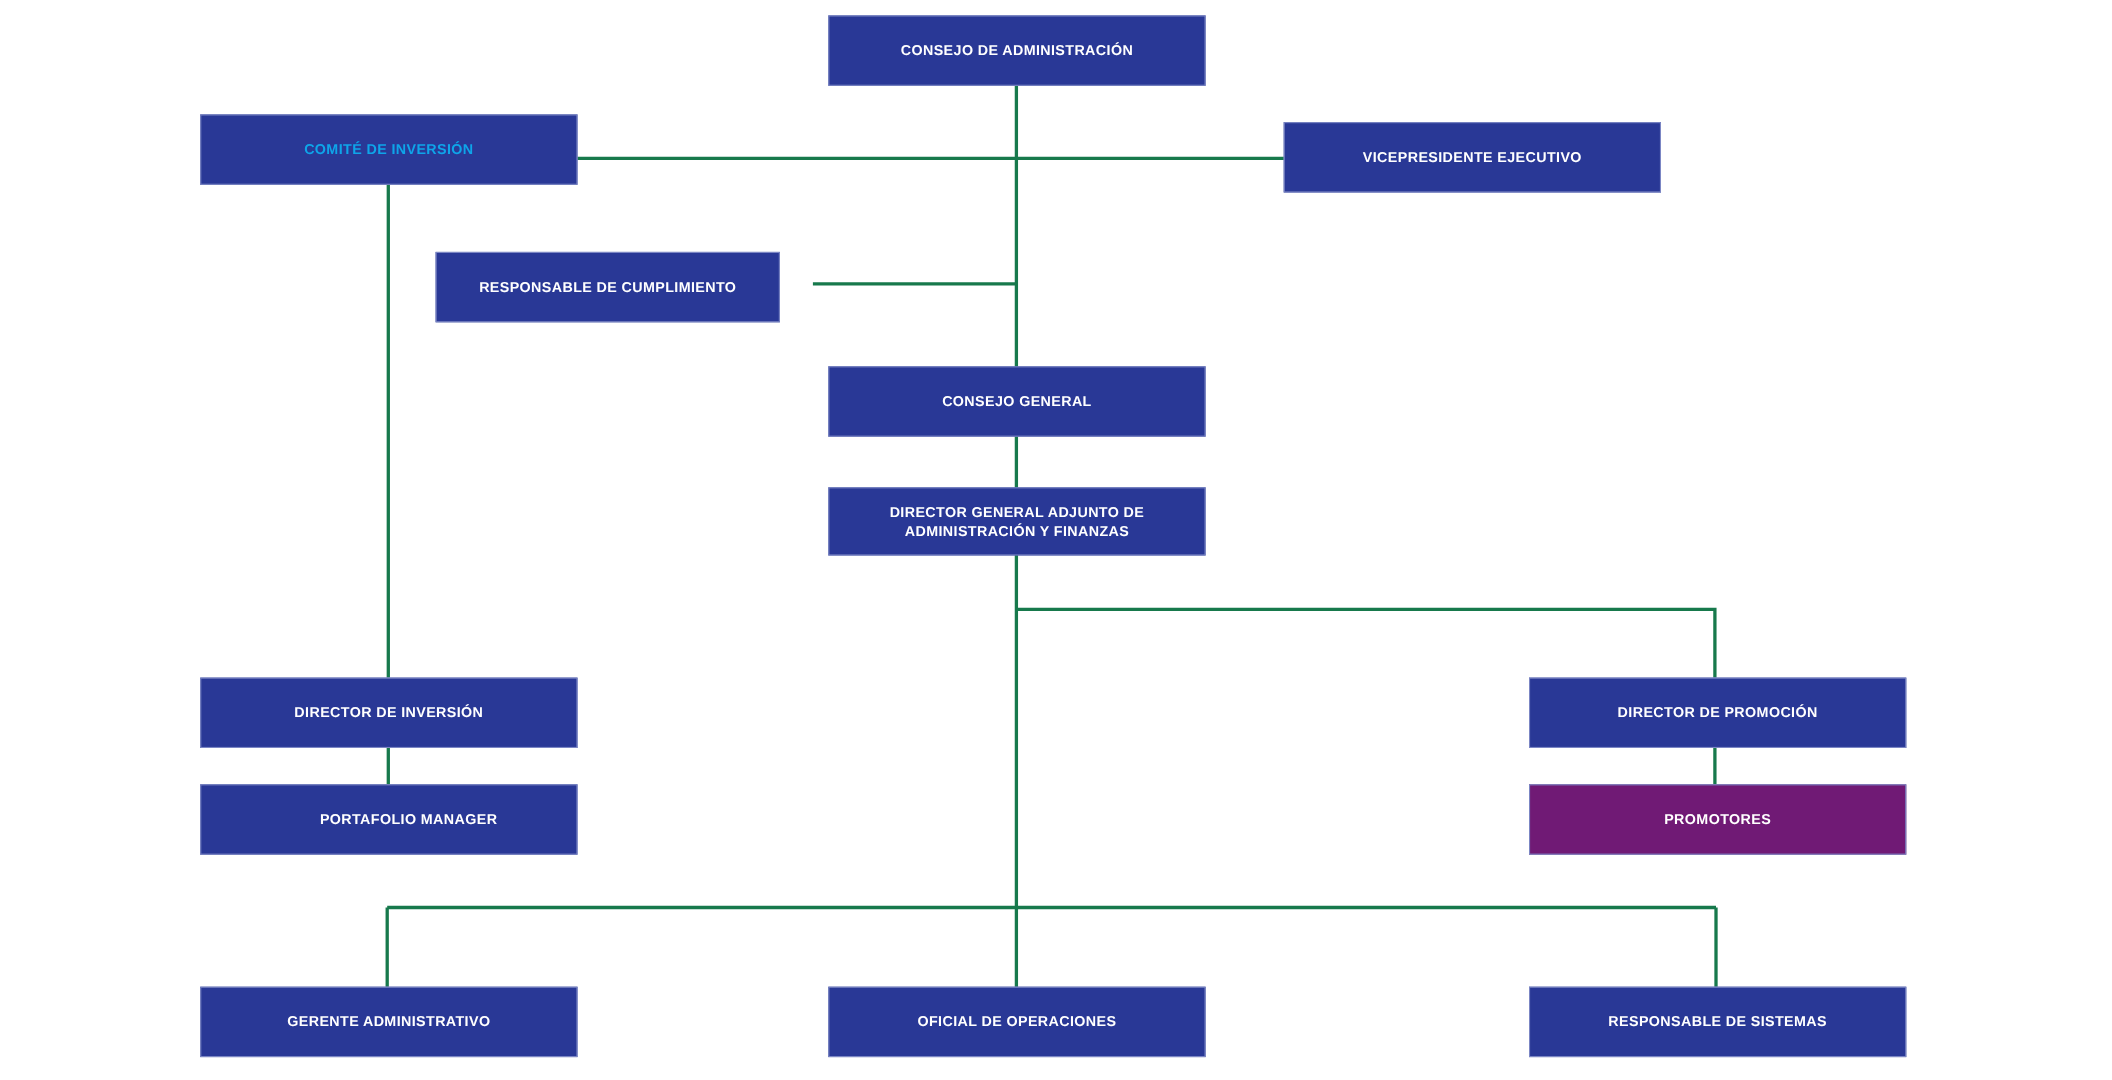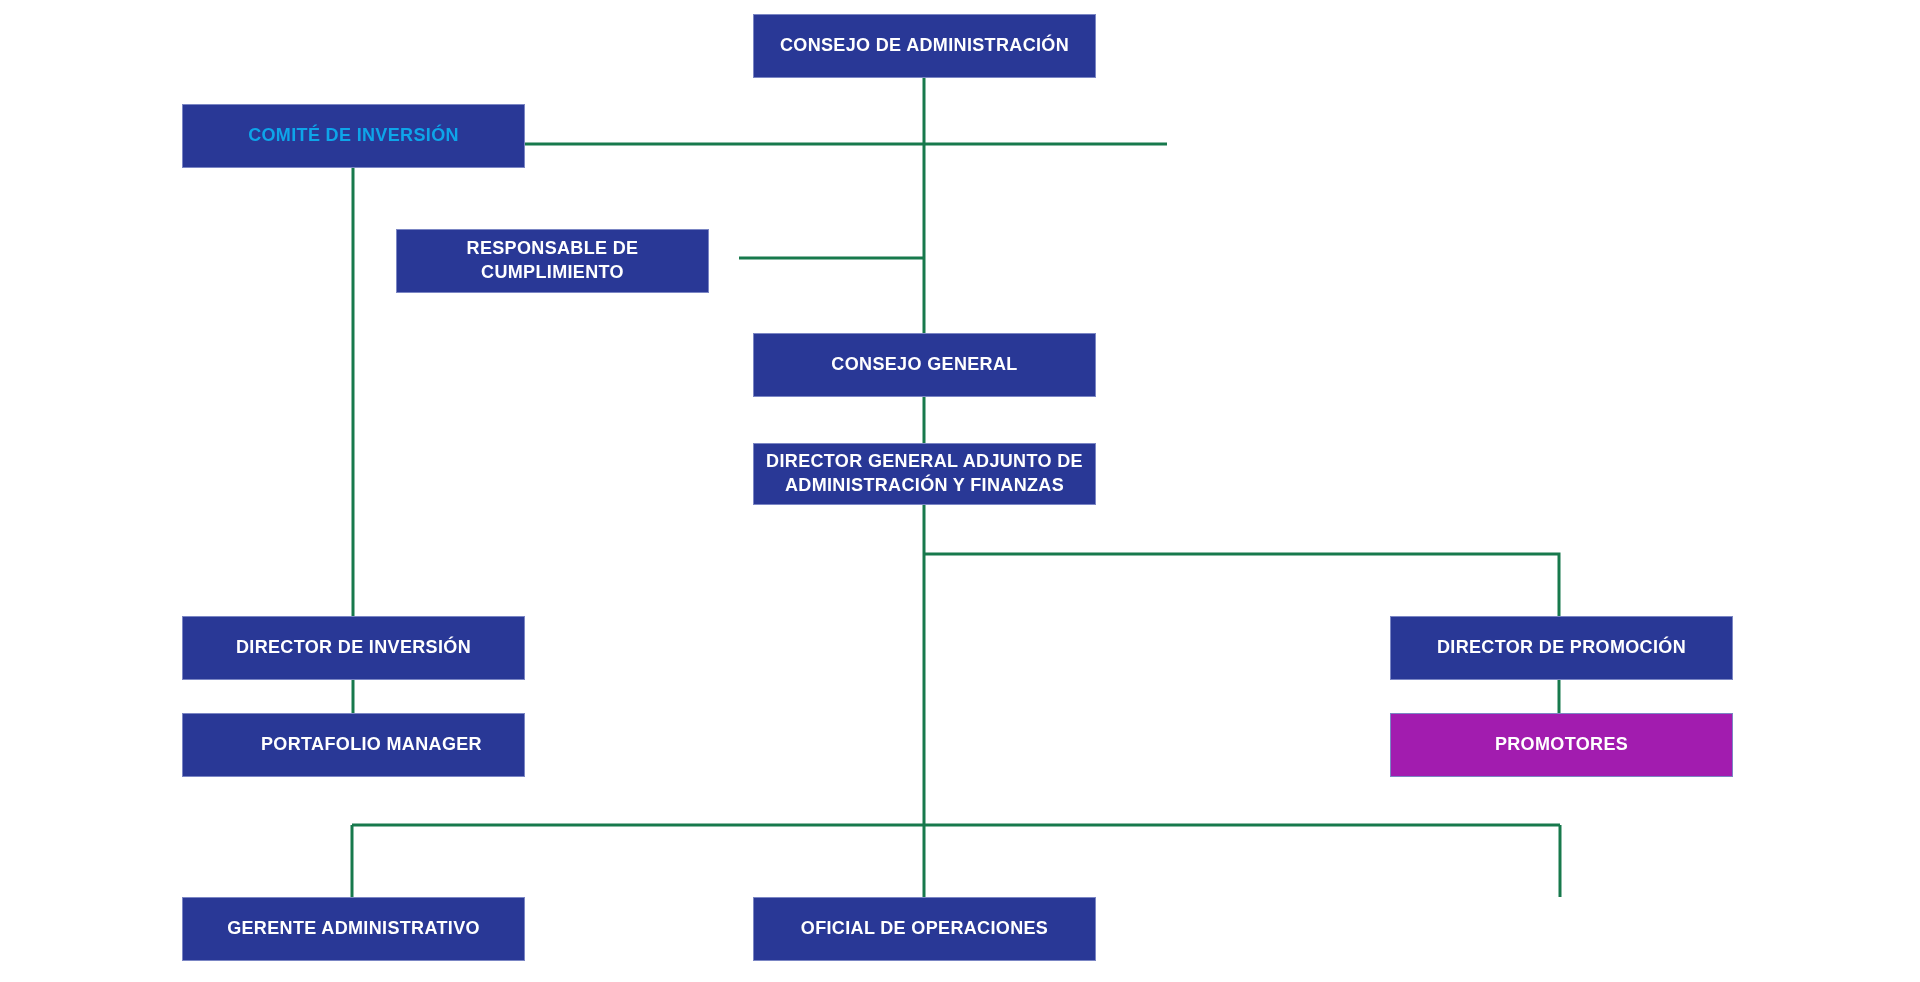--- a/index.html
+++ b/index.html
@@ -29,21 +29,21 @@
   .node {
     position: absolute;
     display: flex;
     align-items: center;
     justify-content: center;
     text-align: center;
     box-sizing: border-box;
     background: #293896;
     color: #ffffff;
     font-weight: bold;
-    font-size: 18px;
+    font-size: 13px;
     letter-spacing: 0.35px;
     line-height: 1.32;
     padding: 2px 8px;
     border: 1px solid #7b86c4;
     z-index: 2;
   }
   .node .label {
     display: block;
     white-space: pre-line;
   }
@@ -74,41 +74,47 @@
       <polyline points="1560,825 1560,897"></polyline>
     </g>
   </svg>
 
   <div class="node" style="left: 753px; top: 14px; width: 343px; height: 64px; background: rgb(41, 56, 150); color: rgb(255, 255, 255); border-color: rgb(123, 134, 196);">
     <span class="label">CONSEJO DE ADMINISTRACIÓN</span>
   </div>
   <div class="node" style="left: 182px; top: 104px; width: 343px; height: 64px; background: rgb(41, 56, 150); color: #0ea5e9; border-color: rgb(123, 134, 196);">
     <span class="label">COMITÉ DE INVERSIÓN</span>
   </div>
+  <div class="node" style="left: 1167px; top: 111px; width: 343px; height: 64px; background: rgb(41, 56, 150); color: rgb(255, 255, 255); border-color: rgb(123, 134, 196);">
+    <span class="label">VICEPRESIDENTE EJECUTIVO</span>
+  </div>
   <div class="node" style="left: 396px; top: 229px; width: 313px; height: 64px; background: rgb(41, 56, 150); color: rgb(255, 255, 255); border-color: rgb(123, 134, 196);">
     <span class="label">RESPONSABLE DE CUMPLIMIENTO</span>
   </div>
   <div class="node" style="left: 753px; top: 333px; width: 343px; height: 64px; background: rgb(41, 56, 150); color: rgb(255, 255, 255); border-color: rgb(123, 134, 196);">
     <span class="label">CONSEJO GENERAL</span>
   </div>
   <div class="node" style="left: 753px; top: 443px; width: 343px; height: 62px; background: rgb(41, 56, 150); color: rgb(255, 255, 255); border-color: rgb(123, 134, 196);">
     <span class="label">DIRECTOR GENERAL ADJUNTO DE ADMINISTRACIÓN Y FINANZAS</span>
   </div>
   <div class="node" style="left: 182px; top: 616px; width: 343px; height: 64px; background: rgb(41, 56, 150); color: rgb(255, 255, 255); border-color: rgb(123, 134, 196);">
     <span class="label">DIRECTOR DE INVERSIÓN</span>
   </div>
   <div class="node" style="left: 1390px; top: 616px; width: 343px; height: 64px; background: rgb(41, 56, 150); color: rgb(255, 255, 255); border-color: rgb(123, 134, 196);">
     <span class="label">DIRECTOR DE PROMOCIÓN</span>
   </div>
   <div class="node" style="left: 182px; top: 713px; width: 343px; height: 64px; background: rgb(41, 56, 150); color: rgb(255, 255, 255); border-color: rgb(123, 134, 196); padding-left: 44px;">
     <span class="label">PORTAFOLIO MANAGER</span>
   </div>
-  <div class="node" style="left: 1390px; top: 713px; width: 343px; height: 64px; background: #a21caf; color: rgb(255, 255, 255); border-color: rgb(123, 134, 196);">
+  <div class="node" style="left: 1390px; top: 713px; width: 343px; height: 64px; background: #701a75; color: rgb(255, 255, 255); border-color: rgb(123, 134, 196);">
     <span class="label">PROMOTORES</span>
   </div>
   <div class="node" style="left: 182px; top: 897px; width: 343px; height: 64px; background: rgb(41, 56, 150); color: rgb(255, 255, 255); border-color: rgb(123, 134, 196);">
     <span class="label">GERENTE ADMINISTRATIVO</span>
   </div>
   <div class="node" style="left: 753px; top: 897px; width: 343px; height: 64px; background: rgb(41, 56, 150); color: rgb(255, 255, 255); border-color: rgb(123, 134, 196);">
     <span class="label">OFICIAL DE OPERACIONES</span>
   </div>
+  <div class="node" style="left: 1390px; top: 897px; width: 343px; height: 64px; background: rgb(41, 56, 150); color: rgb(255, 255, 255); border-color: rgb(123, 134, 196);">
+    <span class="label">RESPONSABLE DE SISTEMAS</span>
+  </div>
 
 </div>
 
 </body></html>

